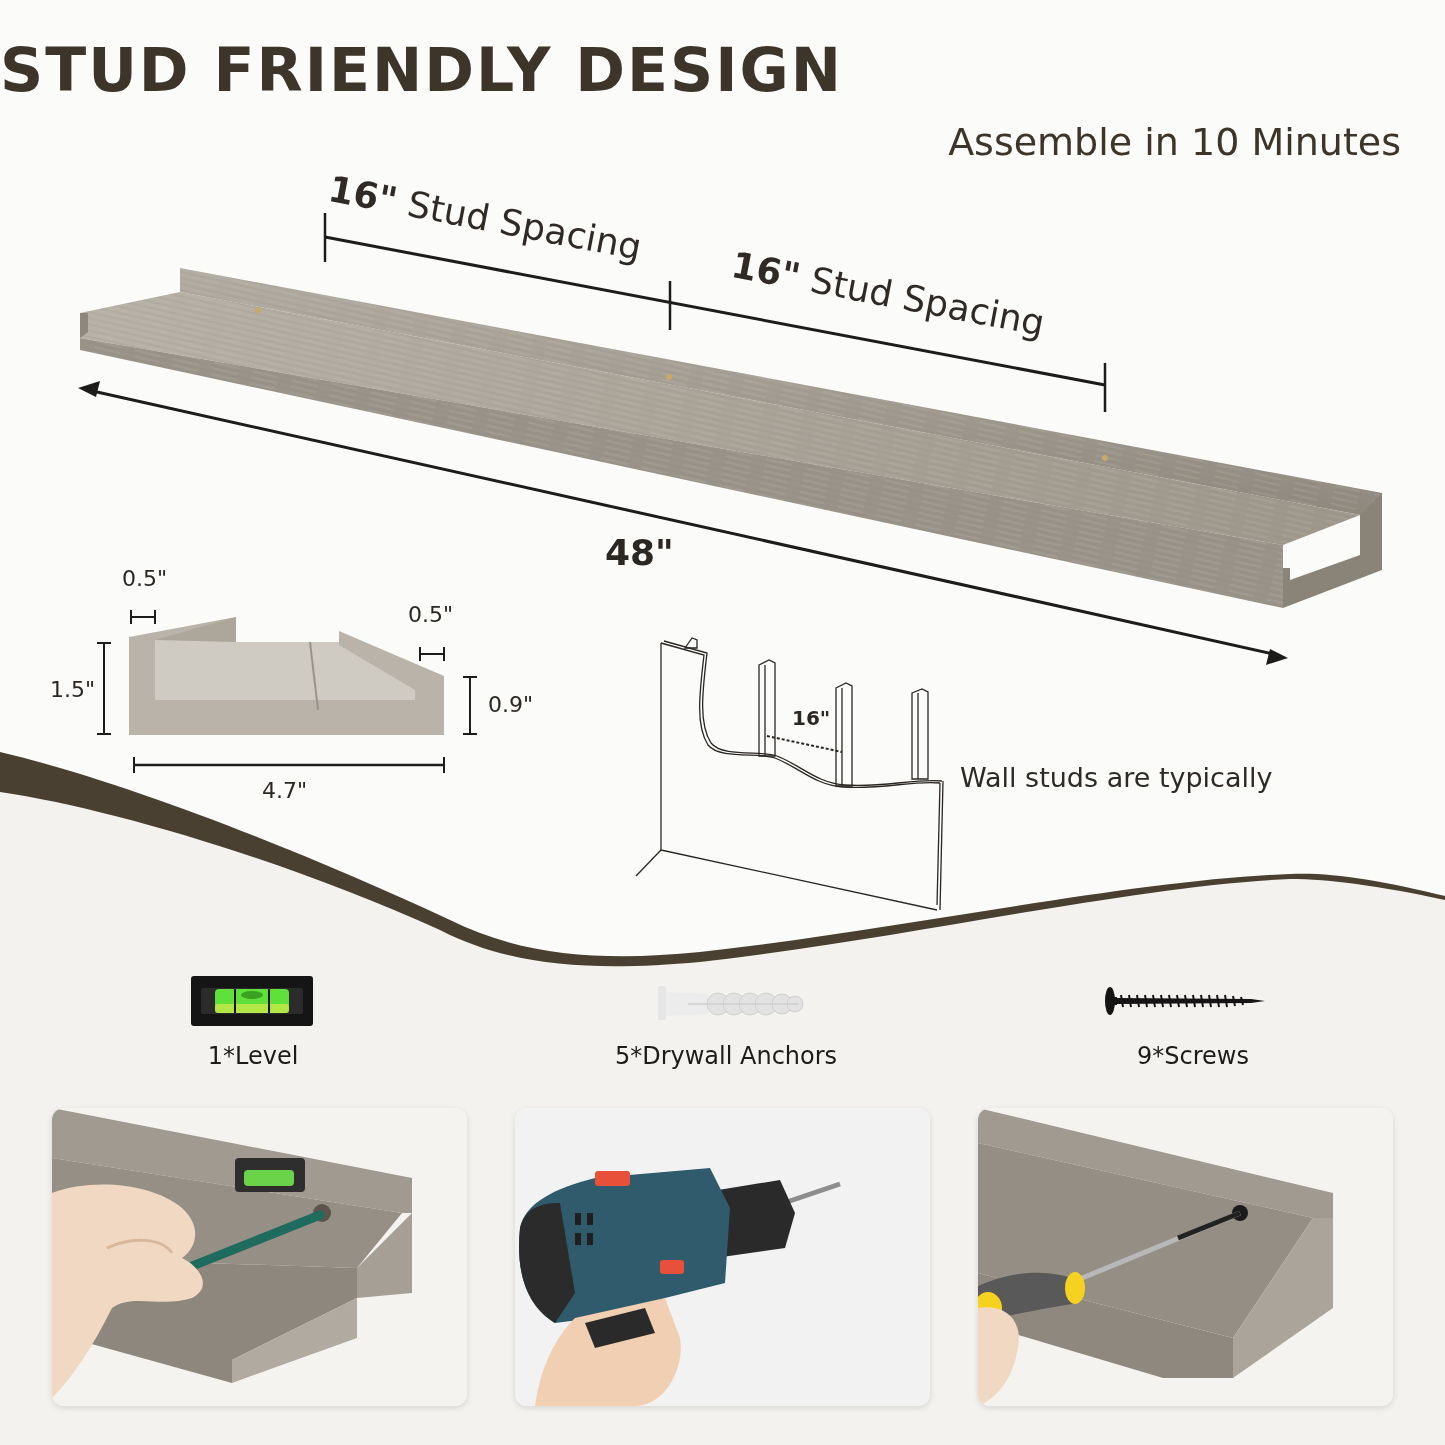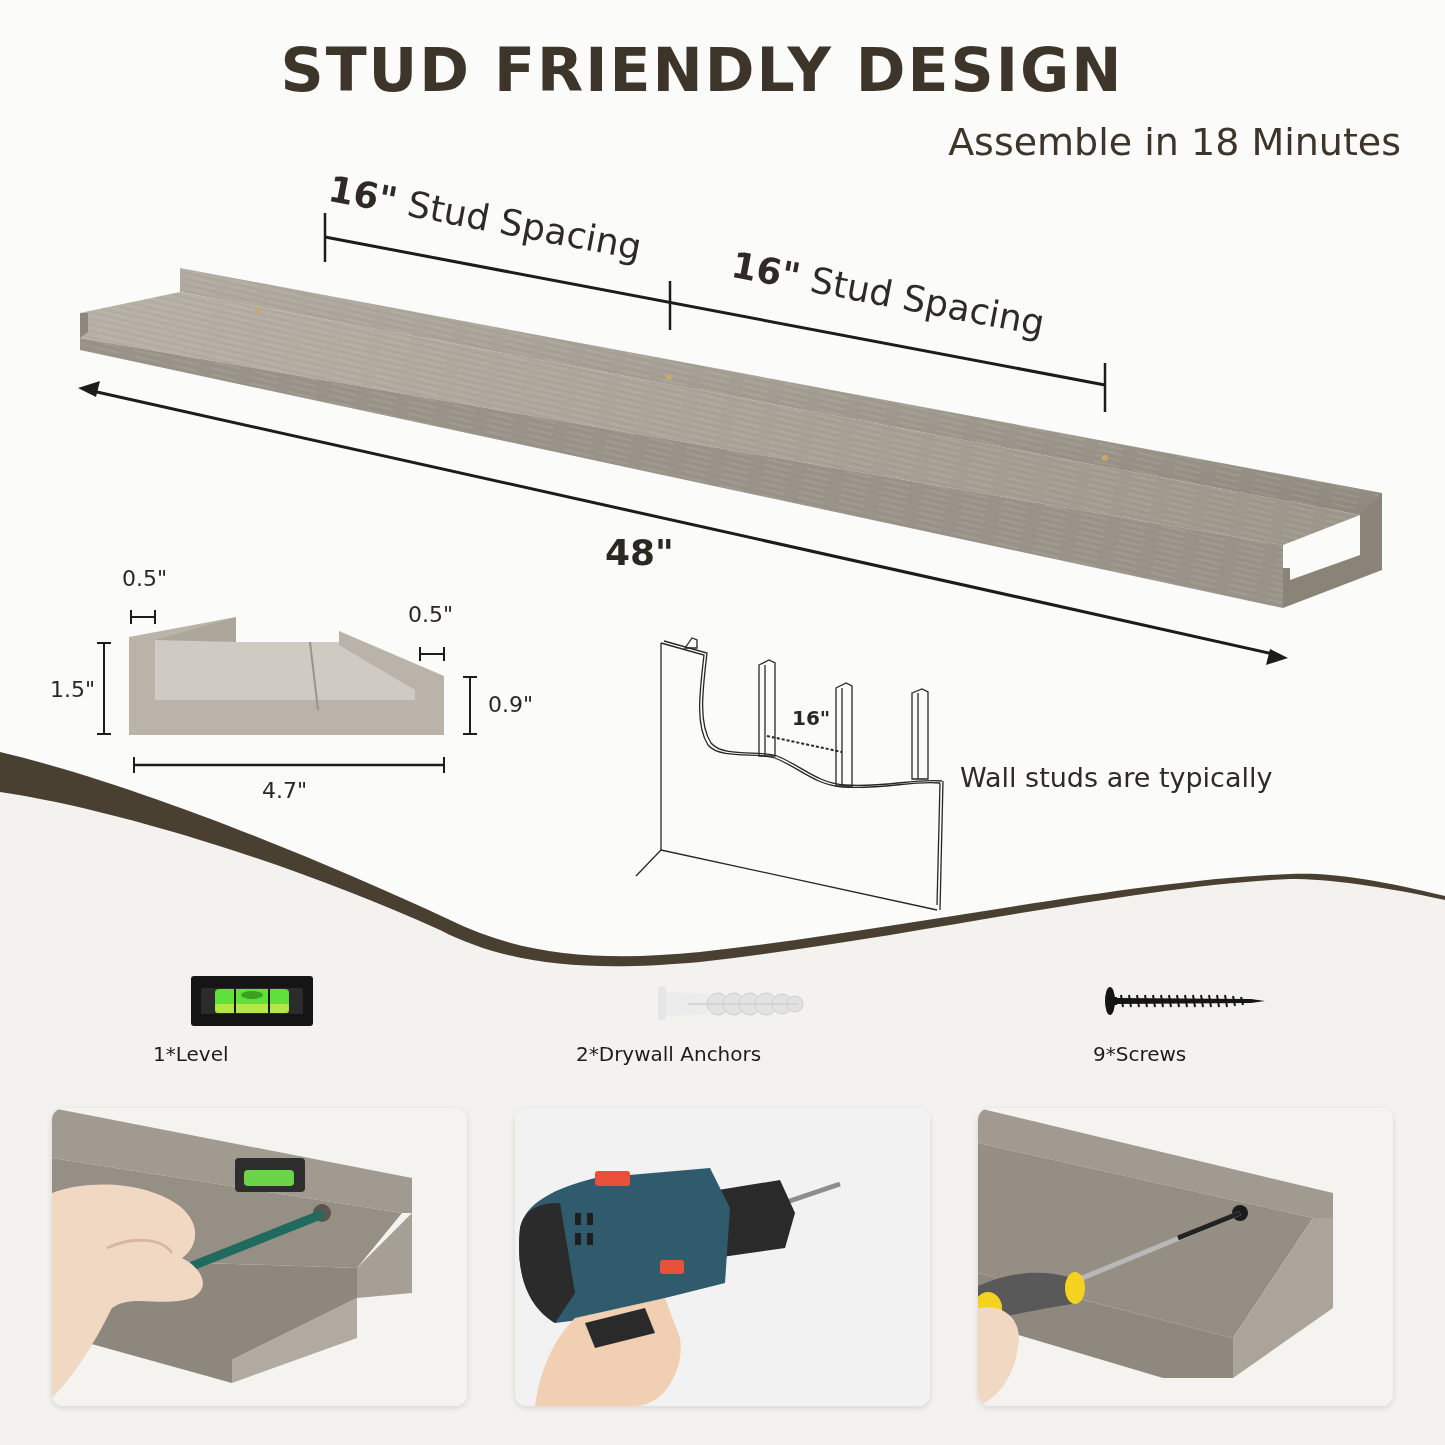--- a/index.html
+++ b/index.html
@@ -1,30 +1,30 @@
 <!DOCTYPE html>
 <html><head>
 <meta charset="utf-8">
 <style>
   html, body { margin:0; padding:0; }
   body { width:1445px; height:1445px; position:relative; overflow:hidden;
          background:#f4f2ee; font-family:"DejaVu Sans","Liberation Sans",sans-serif; }
   .abs { position:absolute; }
   #bg-svg { position:absolute; left:0; top:0; width:1445px; height:1445px; }
-  .title { left:0; top:36px; width:1404px; text-align:center; font-weight:bold;
+  .title { left:0; top:36px; width:1404px; text-align:left; font-weight:bold;
            font-size:60px; letter-spacing:2px; color:#3d3529; line-height:68px; }
   .subtitle { left:0; top:118px; width:1401px; text-align:right; font-size:38px;
               color:#3d3529; line-height:48px; }
   .dim-text { color:#2b2722; font-size:22px; white-space:nowrap; }
   .spacing-label { font-size:36px; color:#2f2a25; white-space:nowrap; transform-origin:0 0; }
   .spacing-label b { font-weight:bold; }
   .big-dim { font-size:36px; font-weight:bold; color:#2b2722; }
   .note { left:960px; top:758px; width:370px; font-size:27px;
           line-height:40px; color:#2e2a25; }
-  .acc-label { font-size:20px; color:#1e1c1a; text-align:left; white-space:nowrap; }
+  .acc-label { font-size:24px; color:#1e1c1a; text-align:center; white-space:nowrap; }
   .panel { top:1108px; width:415px; height:298px; border-radius:12px; overflow:hidden;
            background:#f7f6f3; box-shadow:0 2px 6px rgba(0,0,0,0.12); }
   .panel svg { width:100%; height:100%; display:block; }
 </style>
 </head>
 <body>
 
 <svg id="bg-svg" viewBox="0 0 1445 1445">
   <defs>
     <linearGradient id="wood" x1="0" y1="0" x2="0" y2="1">
@@ -118,21 +118,21 @@
     <line x1="765" y1="665" x2="765" y2="756"></line>
     <polygon points="836,688 846,683 852,686 852,786 836,786"></polygon>
     <line x1="842" y1="688" x2="842" y2="786"></line>
     <polygon points="912,693 922,689 928,692 928,779 912,779"></polygon>
     <line x1="918" y1="693" x2="918" y2="779"></line>
   </g>
   <line x1="767" y1="736" x2="842" y2="752" stroke="#2a2723" stroke-width="2" stroke-dasharray="3,2"></line>
 </svg>
 
 <div class="abs title">STUD FRIENDLY DESIGN</div>
-<div class="abs subtitle">Assemble in 18 Minutes</div>
+<div class="abs subtitle">Assemble in 10 Minutes</div>
 
 <div class="abs spacing-label" style="left:333px; top:168px; transform:rotate(10.8deg);">
   <b>16"</b>
   <span>Stud Spacing</span>
 </div>
 <div class="abs spacing-label" style="left:736px; top:244px; transform:rotate(10.8deg);">
   <b>16"</b>
   <span>Stud Spacing</span>
 </div>
 
@@ -170,21 +170,21 @@
       <circle cx="60" cy="22" r="11"></circle>
         <circle cx="76" cy="22" r="11"></circle>
       <circle cx="92" cy="22" r="11"></circle>
         <circle cx="108" cy="22" r="11"></circle>
       <circle cx="124" cy="22" r="10"></circle>
         <circle cx="137" cy="22" r="8"></circle>
     </g>
     <line x1="30" y1="22" x2="140" y2="22" stroke="#cfcfcf" stroke-width="1.5"></line>
   </svg>
 </div>
-<div class="abs acc-label" style="left:576px; top:1042px; width:300px;">2*Drywall Anchors</div>
+<div class="abs acc-label" style="left:576px; top:1042px; width:300px;">5*Drywall Anchors</div>
 
 <div class="abs" style="left:1105px; top:985px; width:162px; height:32px;">
   <svg width="162" height="32" viewBox="0 0 162 32">
     <ellipse cx="5" cy="16" rx="5" ry="14" fill="#151515"></ellipse>
     <rect x="6" y="12" width="6" height="8" fill="#151515"></rect>
     <polygon points="12,13 146,14 160,16 146,18 12,19" fill="#151515"></polygon>
     <g stroke="#151515" stroke-width="2">
       <line x1="16" y1="10" x2="18" y2="22"></line>
         <line x1="24" y1="10" x2="26" y2="22"></line>
       <line x1="32" y1="10" x2="34" y2="22"></line>

